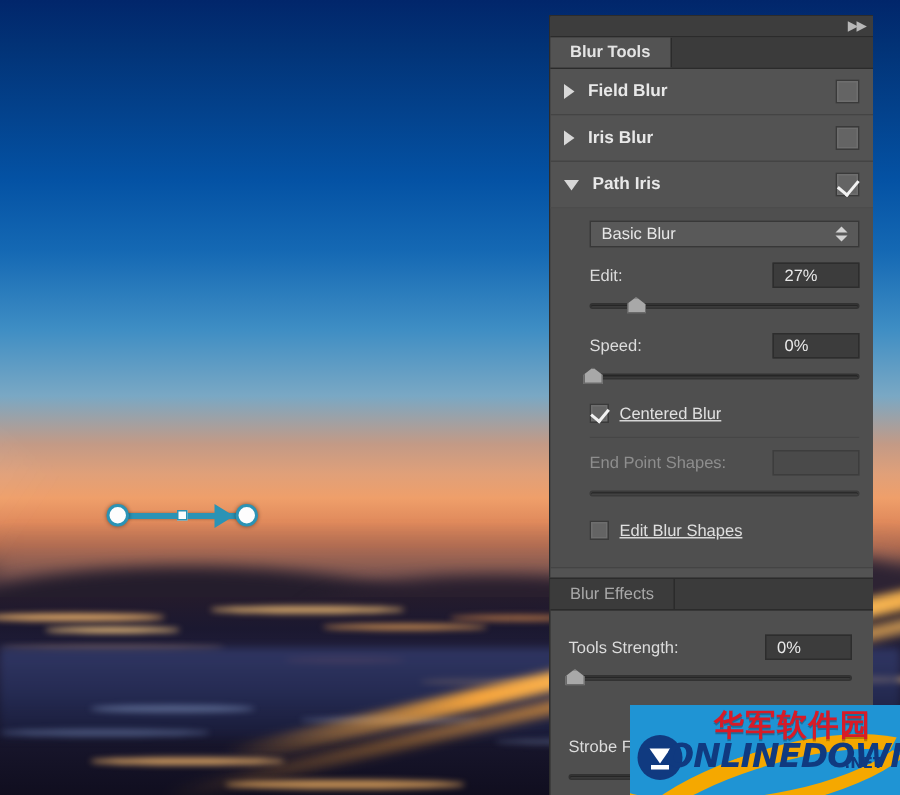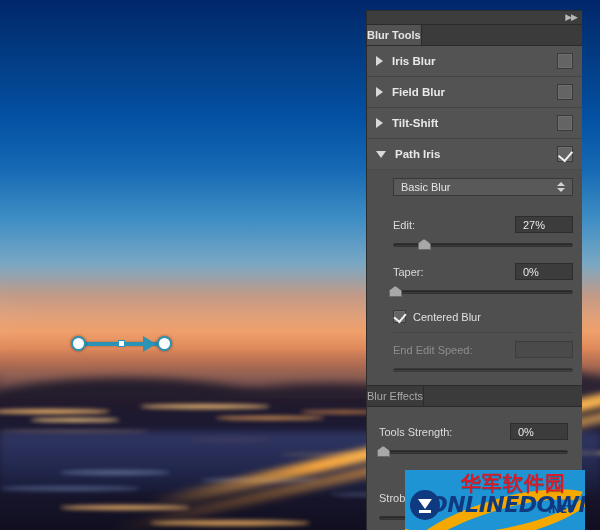--- a/index.html
+++ b/index.html
@@ -91,21 +91,21 @@
     color:#d6d6d6; font-size:11px;
   }
   .panel-topbar {
     height:14px; background:#3d3d3d; border-bottom:1px solid #2b2b2b;
     display:flex; justify-content:flex-end; align-items:center; padding-right:5px;
   }
   .collapse-ico { color:#b8b8b8; font-size:9px; letter-spacing:-1px; line-height:1; cursor:pointer; }
 
   .tabrow { height:21px; background:#3b3b3b; display:flex; align-items:stretch; border-bottom:1px solid #2b2b2b; }
   .tab {
-    padding:0 0; display:flex; align-items:center; font-size:11px;
+    padding:0 13px; display:flex; align-items:center; font-size:11px;
     color:#a9a9a9; background:#3b3b3b; border-right:1px solid #2b2b2b;
   }
   .tab.active { background:#535353; color:#e4e4e4; font-weight:bold; }
   .tabfill { flex:1; background:#3b3b3b; }
 
   .section {
     height:31px; display:flex; align-items:center; padding:0 9px;
     border-bottom:1px solid #444; background:#535353;
   }
   .section.open { border-bottom:1px solid #4c4c4c; }
@@ -124,21 +124,21 @@
     border:solid #f2f2f2; border-width:0 2px 2px 0; transform:rotate(40deg);
   }
   .cb.small { width:13px; height:13px; }
   .cb.small.checked::after { left:2px; top:0px; width:6px; height:9px; border-width:0 2px 2px 0; }
 
   .body { background:#4f4f4f; padding:8px 9px 9px 26px; border-bottom:1px solid #444; }
 
   .select {
     height:18px; background:#595959; border:1px solid #383838;
     display:flex; align-items:center; padding:0 4px 0 7px; color:#e6e6e6;
-    font-size:11px; margin-bottom:20px; position:relative;
+    font-size:11px; margin-bottom:10px; position:relative;
   }
   .select .lbl { flex:1; }
   .spin { display:flex; flex-direction:column; gap:2px; margin-right:3px; }
   .spin .up { width:0;height:0;border-left:4px solid transparent;border-right:4px solid transparent;border-bottom:4px solid #d3d3d3; }
   .spin .dn { width:0;height:0;border-left:4px solid transparent;border-right:4px solid transparent;border-top:4px solid #d3d3d3; }
 
   .field-row { display:flex; align-items:center; justify-content:space-between; margin-bottom:5px; }
   .field-lbl { font-size:11px; color:#dcdcdc; }
   .field-val {
     width:58px; height:17px; background:#3c3c3c; border:1px solid #2d2d2d;
@@ -153,34 +153,34 @@
     background:#3b3b3b; border:1px solid #323232; border-radius:2px;
     box-shadow:inset 0 1px 0 rgba(0,0,0,.35);
   }
   .track.dim { background:#424242; border-color:#3a3a3a; }
   .knob {
     position:absolute; top:1px; width:13px; height:11px; margin-left:-6px;
     background:#a8a8a8; border:1px solid #6a6a6a;
     clip-path:polygon(50% 0%, 100% 45%, 100% 100%, 0% 100%, 0% 45%);
   }
 
-  .chk-row { display:flex; align-items:center; gap:7px; margin:2px 0 9px 0; }
+  .chk-row { display:flex; align-items:center; gap:7px; margin:2px 0 9px 0;text-decoration:underline; }
   .chk-row .txt { font-size:11px; color:#e0e0e0; }
 
   .sep { height:1px; background:#5d5d5d; border-bottom:1px solid #464646; margin:9px 0 8px 0; }
 
   .bottompanel {
     position:absolute; left:366px; top:385px; width:216px; height:158px;
     background:#4f4f4f; border-top:1px solid #2b2b2b; border-left:1px solid #2c2c2c;
   }
   .bottombody { padding:16px 14px 0 12px; }
 
   
   .wm {
-    position:absolute; left:405px; top:470px; width:180px; height:60px;
+    position:absolute; left:420px; top:470px; width:180px; height:60px;
     background:#1f94d4; overflow:hidden;
   }
   .wm .swoosh1 {
     position:absolute; left:-20px; top:30px; width:230px; height:90px;
     border:11px solid #f5a800; border-radius:50%;
     border-color:#f5a800 transparent transparent transparent; transform:rotate(-18deg);
   }
   .wm .swoosh2 {
     position:absolute; left:-40px; top:-26px; width:240px; height:96px;
     border:9px solid #f5a800; border-radius:50%;
@@ -266,35 +266,30 @@
 
     <div class="tabrow">
       <div class="tab active">
         <span>Blur Tools</span>
       </div>
       <div class="tabfill"></div>
     </div>
 
     <div class="section">
       <span class="tri tri-right"></span>
+      <span class="sec-title">Field Blur</span>
+      <span class="cb"></span>
+    </div>
+
+    <div class="section">
+      <span class="tri tri-right"></span>
       <span class="sec-title">Iris Blur</span>
       <span class="cb"></span>
     </div>
 
-    <div class="section">
-      <span class="tri tri-right"></span>
-      <span class="sec-title">Field Blur</span>
-      <span class="cb"></span>
-    </div>
-
-    <div class="section">
-      <span class="tri tri-right"></span>
-      <span class="sec-title">Tilt-Shift</span>
-      <span class="cb"></span>
-    </div>
 
     <div class="section open">
       <span class="tri tri-down"></span>
       <span class="sec-title">Path Iris</span>
       <span class="cb checked"></span>
     </div>
 
     <div class="body">
 
       <div class="select">
@@ -308,37 +303,37 @@
       <div class="field-row">
         <span class="field-lbl">Edit:</span>
         <span class="field-val">27%</span>
       </div>
       <div class="slider">
         <div class="track"></div>
         <div class="knob" style="left:17%;"></div>
       </div>
 
       <div class="field-row">
-        <span class="field-lbl">Taper:</span>
+        <span class="field-lbl">Speed:</span>
         <span class="field-val">0%</span>
       </div>
       <div class="slider">
         <div class="track"></div>
         <div class="knob" style="left:1%;"></div>
       </div>
 
       <div class="chk-row">
         <span class="cb small checked"></span>
         <span class="txt">Centered Blur</span>
       </div>
 
       <div class="sep"></div>
 
       <div class="field-row row-dim">
-        <span class="field-lbl">End Edit Speed:</span>
+        <span class="field-lbl">End Point Shapes:</span>
         <span class="field-val"></span>
       </div>
       <div class="slider">
         <div class="track dim"></div>
       </div>
 
       <div class="chk-row">
         <span class="cb small"></span>
         <span class="txt">Edit Blur Shapes</span>
       </div>

